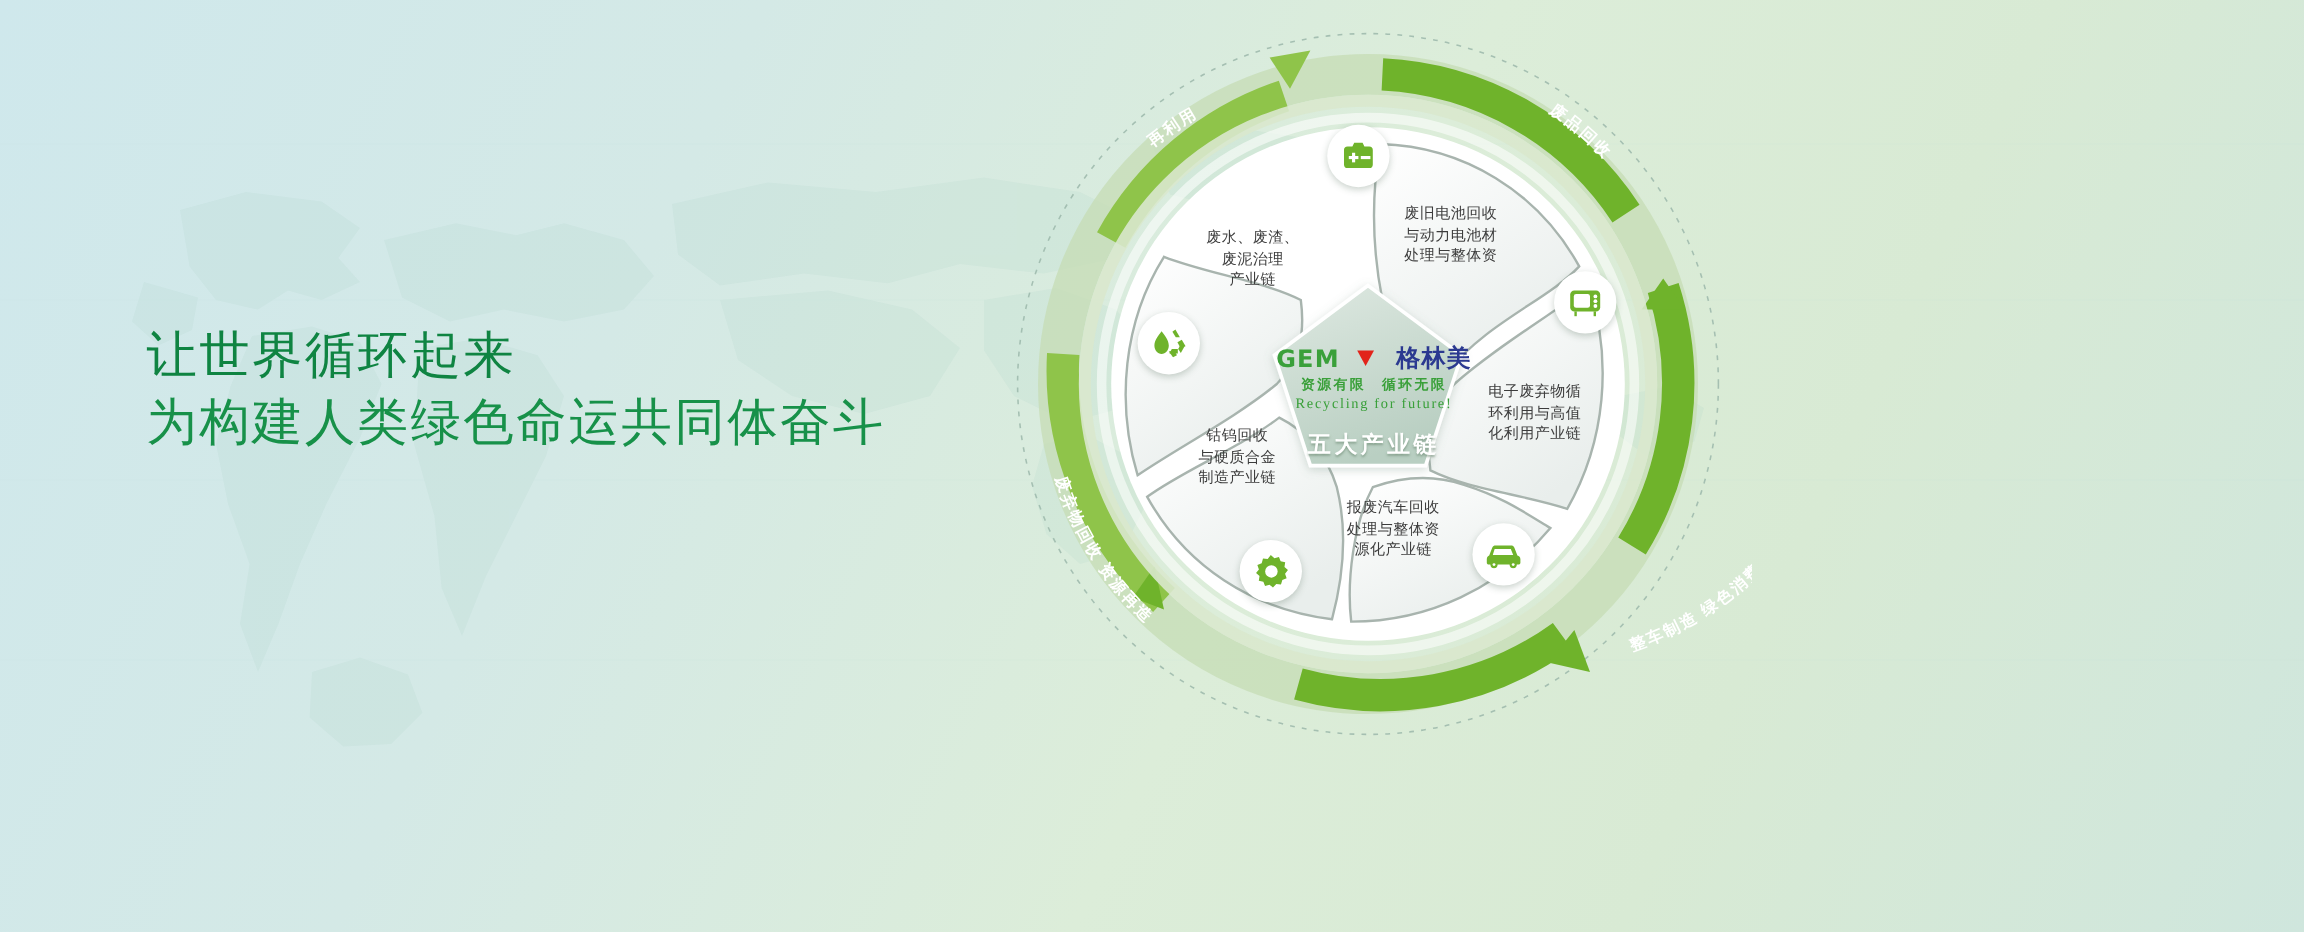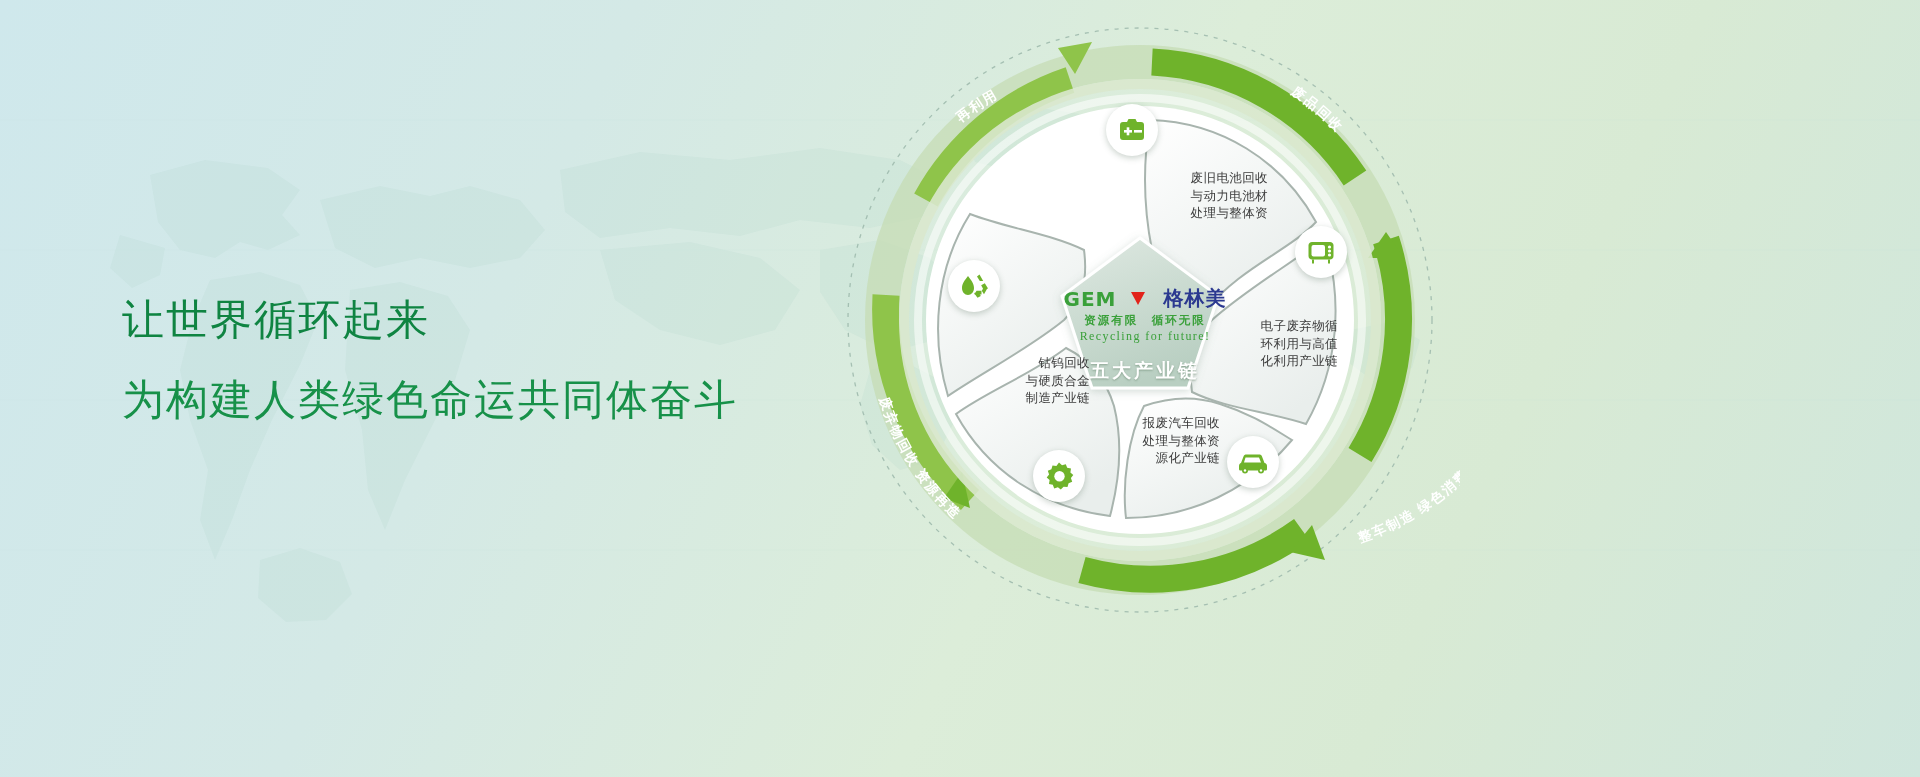--- a/index.html
+++ b/index.html
@@ -6,28 +6,28 @@
   html,body { width:1920px; height:777px; overflow:hidden; }
   body {
     font-family:"Liberation Sans","DejaVu Sans",sans-serif;
     background:linear-gradient(115deg,#cfe8ec 0%,#d4e9e6 28%,#dcedd9 55%,#d8ead4 75%,#cfe6dd 100%);
     position:relative;
   }
   
   #worldmap { position:absolute; left:0; top:0; width:1920px; height:777px; opacity:.30; pointer-events:none; }
   
   .slogan { position:absolute; left:122px; top:268px; width:760px; }
-  .slogan-line { color:#0f8442; font-size:42px; line-height:56px; letter-spacing:2px; font-weight:400; white-space:nowrap;margin-top:24px; }
+  .slogan-line { color:#0f8442; font-size:42px; line-height:56px; letter-spacing:2px; font-weight:400; white-space:nowrap; }
   .slogan-line.l2 { color:#179149; }
   
   .diagram { position:absolute; left:820px; top:0px; width:640px; height:640px; }
   #diagram-svg { position:absolute; left:0; top:0; }
   .petal-label {
     position:absolute; color:#3c3c3c; font-size:12.5px; line-height:17.5px;
-    text-align:right; letter-spacing:.4px; width:118px; font-weight:500;
+    text-align:center; letter-spacing:.4px; width:118px; font-weight:500;
   }
   .lbl-battery { left:330px; top:170px; }
   .lbl-waste   { left:165px; top:190px; }
   .lbl-ewaste  { left:400px; top:318px; }
   .lbl-car     { left:282px; top:415px; }
   .lbl-cobalt  { left:152px; top:355px; }
   
   .center-logo { position:absolute; left:240px; top:285px; width:170px; text-align:center; }
   .gem-row { display:flex; align-items:center; justify-content:center; gap:18px; }
   .gem-word { font-family:"DejaVu Sans",sans-serif; font-weight:bold; font-size:20px; color:#3aa03a; letter-spacing:1px; line-height:20px; }
@@ -161,20 +161,25 @@
     </g>
 
     <path fill="url(#gCenter)" stroke="#ffffff" stroke-width="3" d="M 320 238 L 398 296 L 368 388 L 272 388 L 242 296 Z" filter="url(#softShadow)"></path>
   </svg>
 
   <div class="petal-label lbl-battery">
     <div>废旧电池回收</div>
     <div>与动力电池材</div>
     <div>处理与整体资</div>
   </div>
+  <div class="petal-label lbl-waste">
+    <div>废水、废渣、</div>
+    <div>废泥治理</div>
+    <div>产业链</div>
+  </div>
   <div class="petal-label lbl-ewaste">
     <div>电子废弃物循</div>
     <div>环利用与高值</div>
     <div>化利用产业链</div>
   </div>
   <div class="petal-label lbl-car">
     <div>报废汽车回收</div>
     <div>处理与整体资</div>
     <div>源化产业链</div>
   </div>

